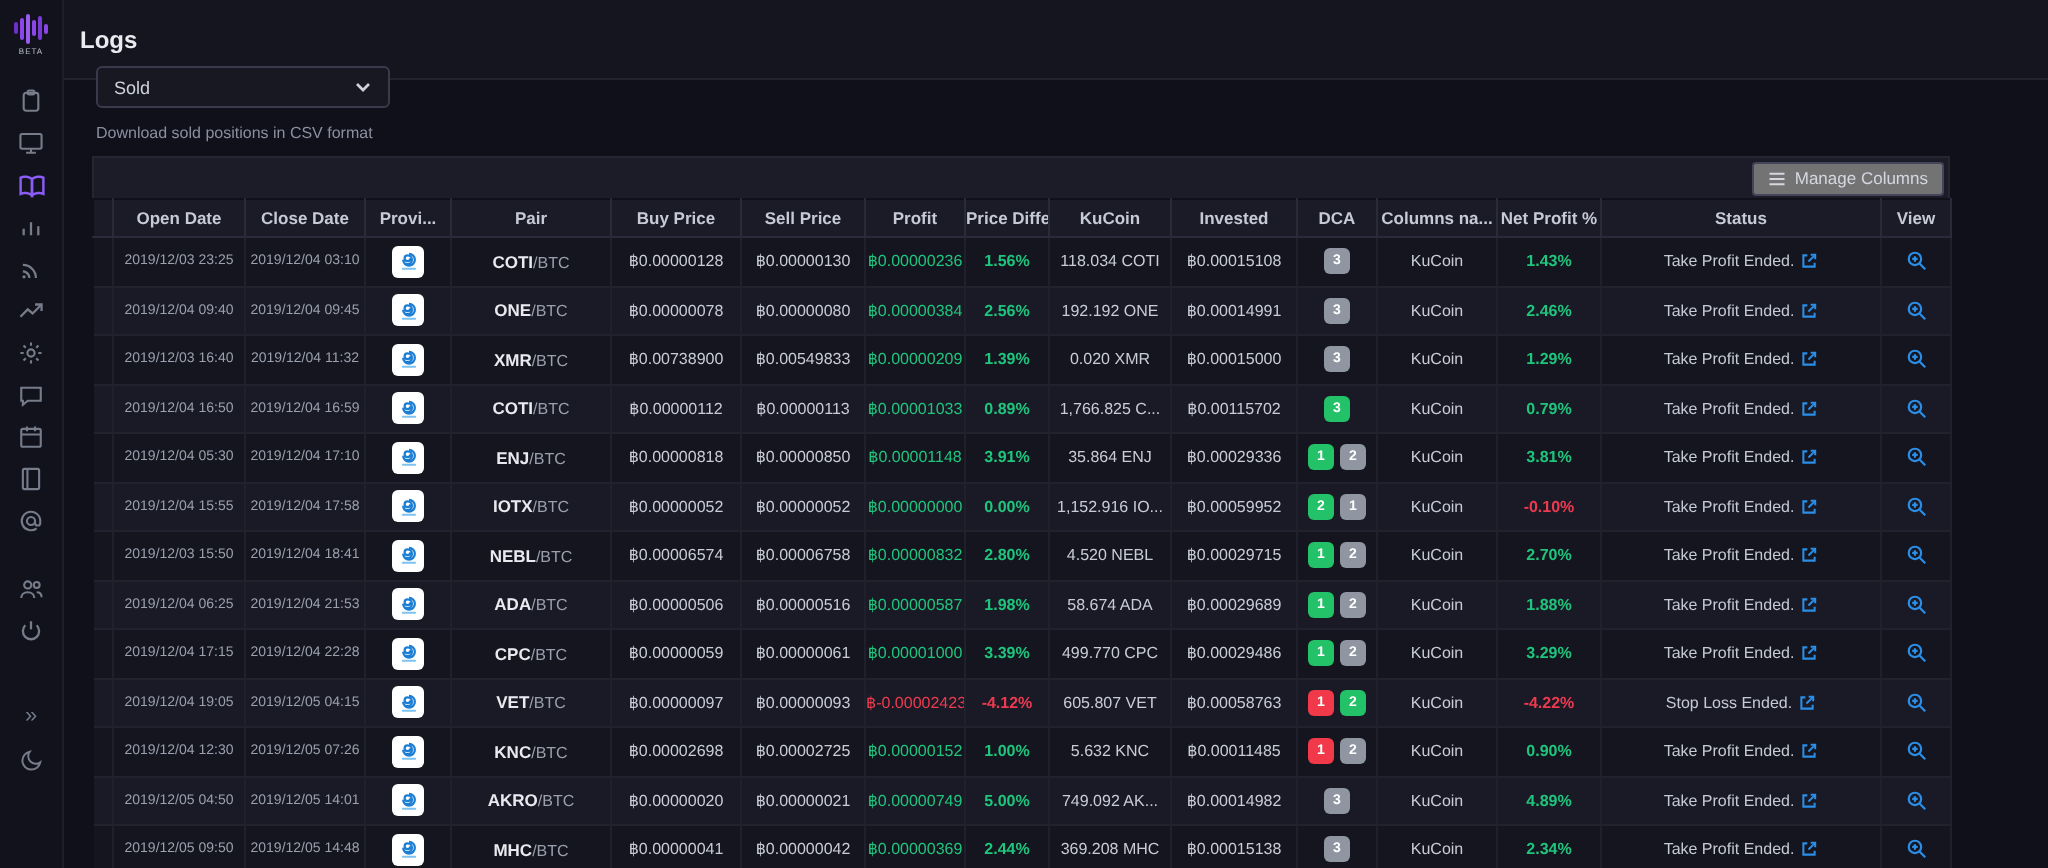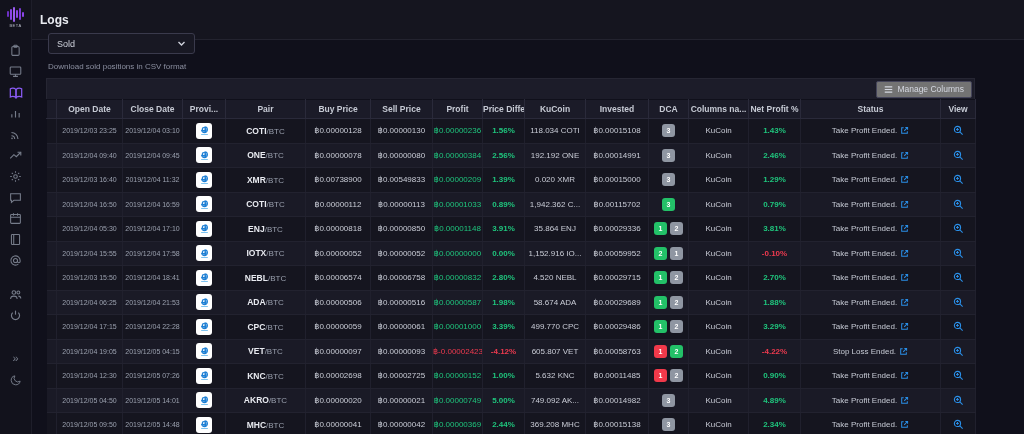--- a/index.html
+++ b/index.html
@@ -393,21 +393,21 @@
                 <path d="M8 3.6a3.6 3.6 0 1 1-3.6 3.6 2.7 2.7 0 1 0 2.7-2.7 1.8 1.8 0 1 0 1.8 1.8" fill="none" stroke="#1d7fd4" stroke-width="1.4"></path>
                 <rect x="3.6" y="12.2" width="8.8" height="1.2" rx="0.6" fill="#7ec3f0"></rect>
               </svg>
       </span>
     </td>
     <td class="c-pair"><b>COTI</b><span>/BTC</span></td>
     <td class="c-num">฿0.00000112</td>
     <td class="c-num">฿0.00000113</td>
     <td class="c-num green">฿0.00001033</td>
     <td class="c-pct green" style="font-weight:bold">0.89%</td>
-    <td class="c-num">1,942.362 C...</td>
+    <td class="c-num">1,766.825 C...</td>
     <td class="c-num">฿0.00115702</td>
     <td><span class="dca-wrap">
               <span class="badge green">3</span>
             </span></td>
     <td>KuCoin</td>
     <td class="c-pct green" style="font-weight:bold">0.79%</td>
     <td class="c-status">
       <span>Take Profit Ended.</span><svg class="ext-ico" width="9" height="9" viewBox="0 0 16 16" fill="none" stroke="#2a8fe8" stroke-width="1.8">
               <path d="M6.5 3H3v10h10V9.5"></path>
               <path d="M9.5 2.5H13.5V6.5"></path>

